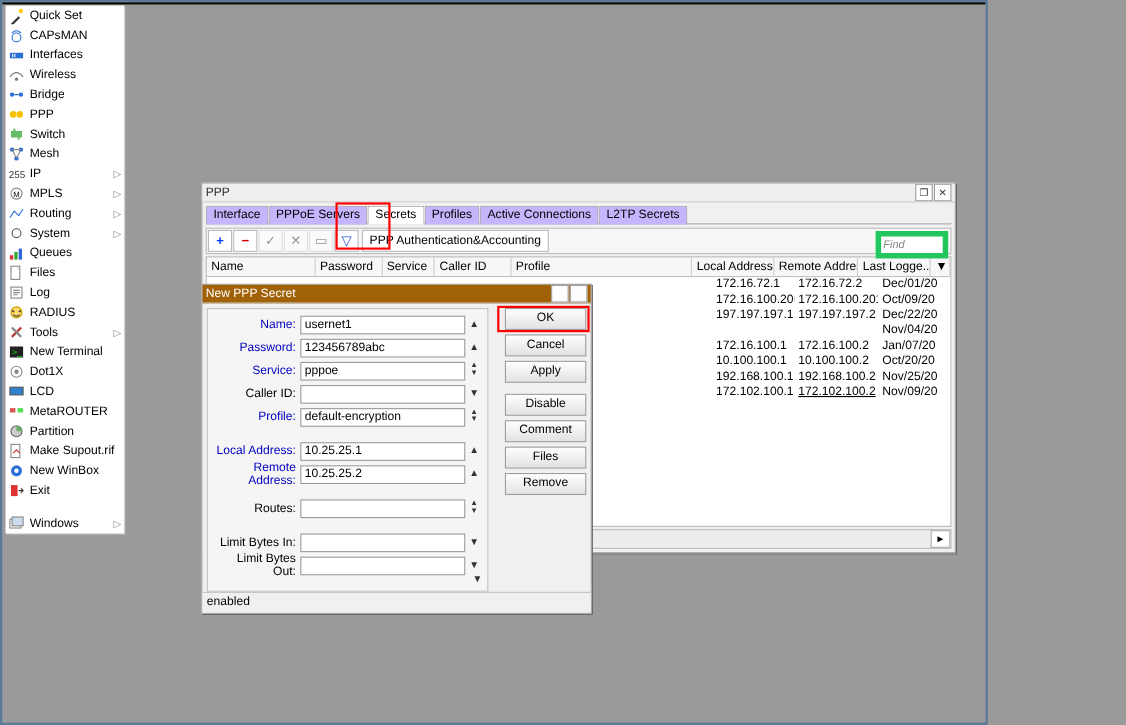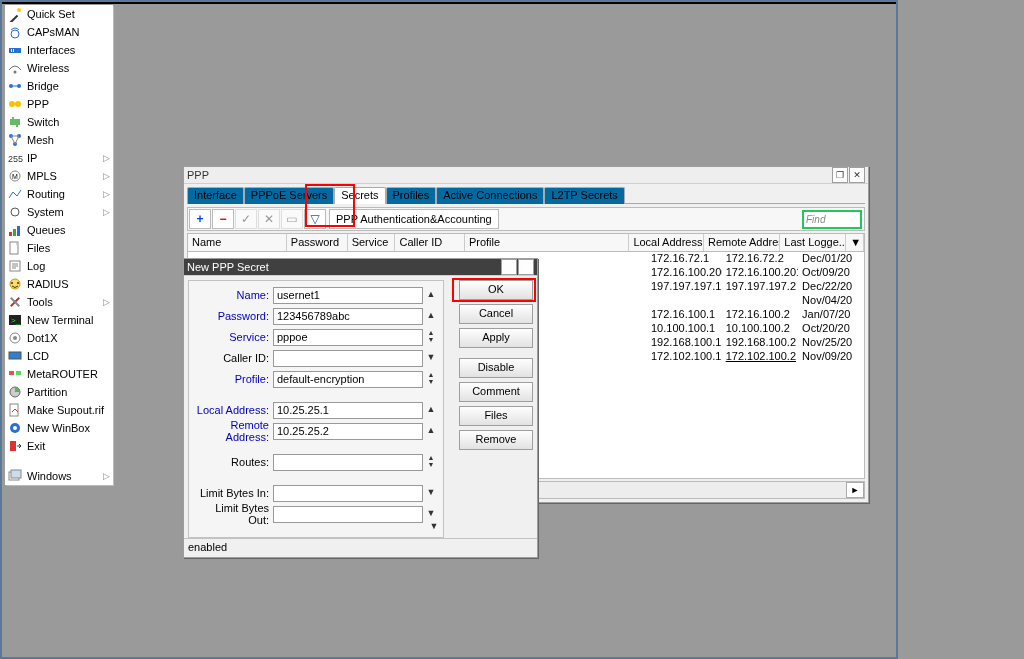--- a/index.html
+++ b/index.html
@@ -9,37 +9,37 @@
 
 #sidebar{position:absolute;top:3px;left:3px;width:108px;background:#fff;box-shadow:1px 1px 0 #bbb}
 .side-item{height:18px;display:flex;align-items:center;padding:0 2px;cursor:pointer;position:relative}
 .side-item .icon{width:16px;height:16px;flex:0 0 16px;margin-right:4px}
 .side-item .chev{position:absolute;right:3px;top:4px;font-size:9px;color:#888}
 .side-sep{height:12px}
 
 
 .win{position:absolute;background:#f0f0f0;border:1px solid #9e9e9e;box-shadow:1px 1px 0 #666}
 .win-title{height:16px;background:#eeeeee;display:flex;align-items:center;padding:0 3px;font-size:11px;color:#333;border-bottom:1px solid #cfcfcf}
-.win-title.active{background:#404040;color:#fff}
+.win-title.active{background:#a16207;color:#fff}
 .win-controls{margin-left:auto;display:flex;gap:0}
 .win-btn{width:14px;height:14px;border:1px solid #9e9e9e;background:#fdfdfd;display:flex;align-items:center;justify-content:center;font-size:9px;line-height:1;margin-left:1px}
 .win-btn.close{background:#fdfdfd}
 
 
 #ppp-win{left:181px;top:164px;width:684px;height:335px}
 .tabs{display:flex;height:16px;margin:3px 3px 0 3px}
-.tab{padding:0 6px;border:1px solid #aaa;border-bottom:none;background:#0369a1;height:16px;line-height:15px;margin-right:0px;border-radius:2px 2px 0 0}
+.tab{padding:0 6px;border:1px solid #aaa;border-bottom:none;background:#c4b5fd;height:16px;line-height:15px;margin-right:0px;border-radius:2px 2px 0 0}
 .tab.sel{background:#fff}
 .tabbar-bottom{height:1px;background:#aaa;margin:0 3px}
 
 .toolbar{height:20px;margin:3px 3px 0 3px;border:1px solid #bbb;background:#f7f7f7;display:flex;align-items:center;padding:1px;position:relative}
 .tbtn{width:20px;height:18px;border:1px solid #bbb;background:#fff;margin-right:1px;display:flex;align-items:center;justify-content:center;font-size:12px}
 .tbtn.disabled{opacity:0.4}
 .toolbar .auth-btn{height:18px;border:1px solid #bbb;background:#fff;padding:0 6px;margin-left:2px;line-height:18px}
-.find-box{position:absolute;right:2px;top:2px;width:52px;height:15px;border:2px solid #22c55e;padding:0 2px;font-style:italic;color:#888;background:#fff;font-size:10px;line-height:15px}
+.find-box{position:absolute;right:2px;top:2px;width:52px;height:15px;border:5px solid #22c55e;padding:0 2px;font-style:italic;color:#888;background:#fff;font-size:10px;line-height:15px}
 
 .grid-head{display:flex;height:17px;margin:2px 3px 0 3px;background:#f7f7f7;border:1px solid #bbb}
 .gh{border-right:1px solid #ccc;line-height:16px;padding:0 4px;overflow:hidden;white-space:nowrap}
 .grid-body{position:relative;margin:0 3px 3px 3px;border:1px solid #bbb;border-top:none;background:#fff;height:226px;overflow:hidden}
 .grid-row{position:absolute;display:flex;height:14px;width:100%;font-size:11px}
 .gc{padding:0 4px;overflow:hidden;white-space:nowrap}
 .scrollbar-h{position:absolute;left:3px;right:3px;bottom:3px;height:16px;background:#ededed;border:1px solid #bbb;display:flex}
 .sb-btn{width:16px;height:14px;border:1px solid #aaa;background:#fff;font-size:9px;display:flex;align-items:center;justify-content:center}
 .sb-track{flex:1;position:relative}
 .sb-thumb{position:absolute;left:0;top:0;width:300px;height:14px;background:#fff;border:1px solid #aaa}

